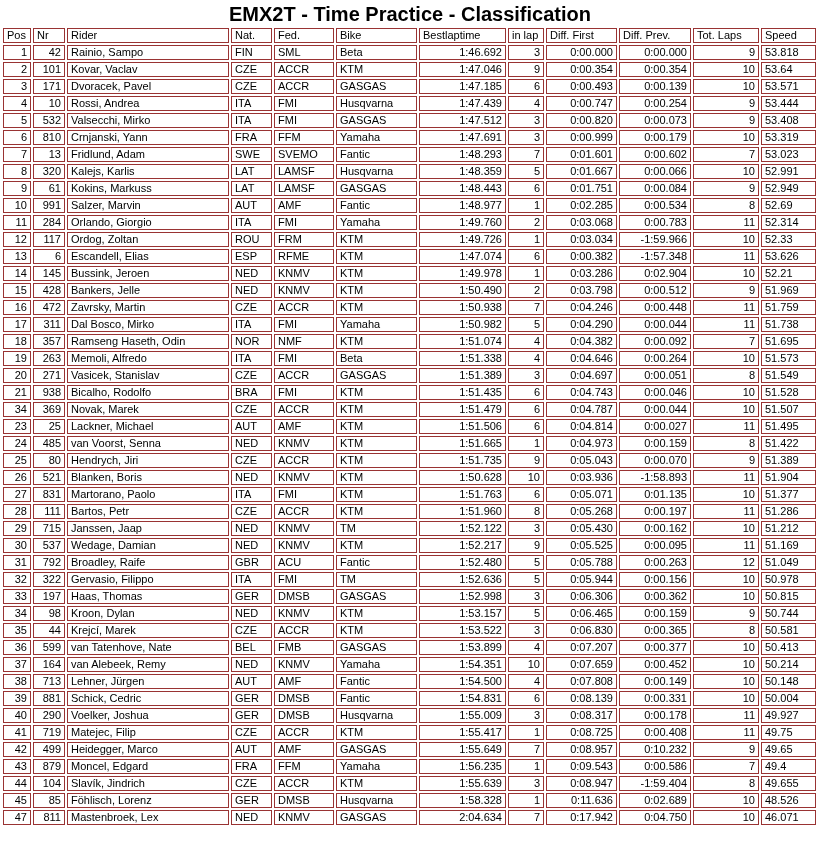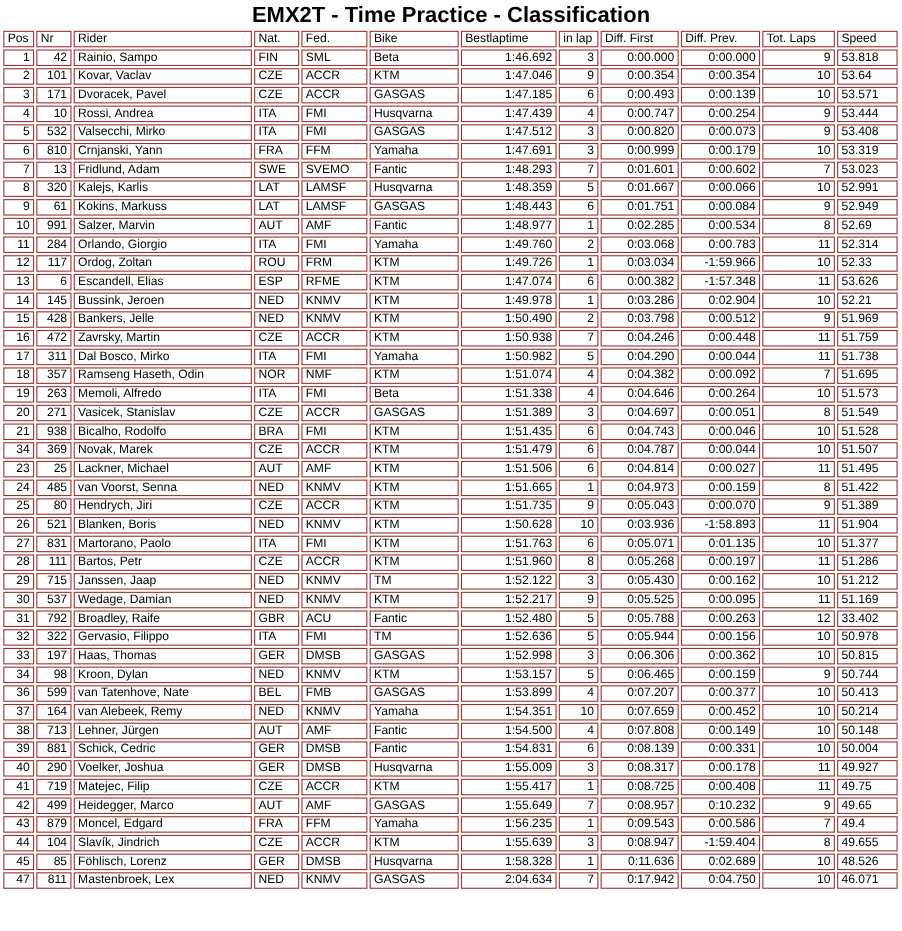--- a/index.html
+++ b/index.html
@@ -507,21 +507,21 @@
           <td class="align-right">792</td>
           <td class="align-left">Broadley, Raife</td>
           <td class="align-left">GBR</td>
           <td class="align-left">ACU</td>
           <td class="align-left">Fantic</td>
           <td class="align-right">1:52.480</td>
           <td class="align-right">5</td>
           <td class="align-right">0:05.788</td>
           <td class="align-right">0:00.263</td>
           <td class="align-right">12</td>
-          <td class="align-left">33.402</td>
+          <td class="align-left">51.049</td>
         </tr>
         <tr>
           <td class="align-right">32</td>
           <td class="align-right">322</td>
           <td class="align-left">Gervasio, Filippo</td>
           <td class="align-left">ITA</td>
           <td class="align-left">FMI</td>
           <td class="align-left">TM</td>
           <td class="align-right">1:52.636</td>
           <td class="align-right">5</td>
@@ -550,20 +550,34 @@
           <td class="align-left">Kroon, Dylan</td>
           <td class="align-left">NED</td>
           <td class="align-left">KNMV</td>
           <td class="align-left">KTM</td>
           <td class="align-right">1:53.157</td>
           <td class="align-right">5</td>
           <td class="align-right">0:06.465</td>
           <td class="align-right">0:00.159</td>
           <td class="align-right">9</td>
           <td class="align-left">50.744</td>
+        </tr>
+        <tr>
+          <td class="align-right">35</td>
+          <td class="align-right">44</td>
+          <td class="align-left">Krejcí, Marek</td>
+          <td class="align-left">CZE</td>
+          <td class="align-left">ACCR</td>
+          <td class="align-left">KTM</td>
+          <td class="align-right">1:53.522</td>
+          <td class="align-right">3</td>
+          <td class="align-right">0:06.830</td>
+          <td class="align-right">0:00.365</td>
+          <td class="align-right">8</td>
+          <td class="align-left">50.581</td>
         </tr>
         <tr>
           <td class="align-right">36</td>
           <td class="align-right">599</td>
           <td class="align-left">van Tatenhove, Nate</td>
           <td class="align-left">BEL</td>
           <td class="align-left">FMB</td>
           <td class="align-left">GASGAS</td>
           <td class="align-right">1:53.899</td>
           <td class="align-right">4</td>

